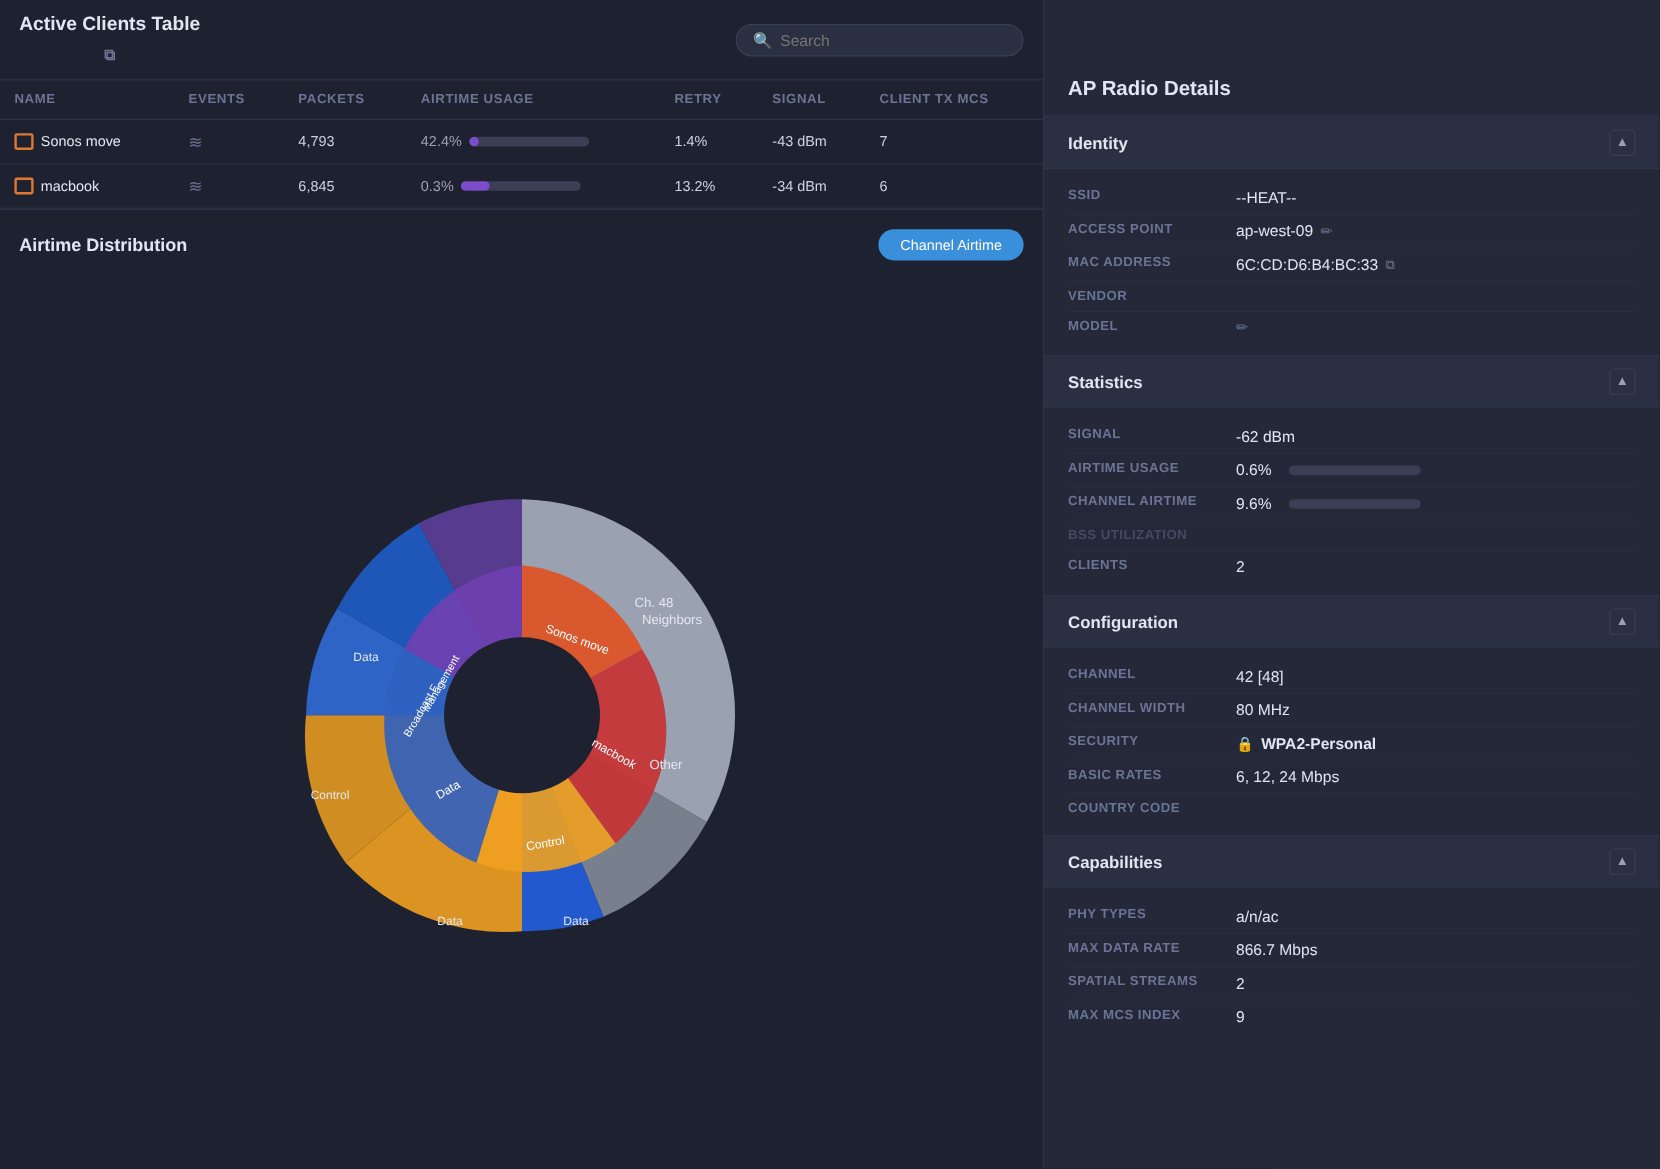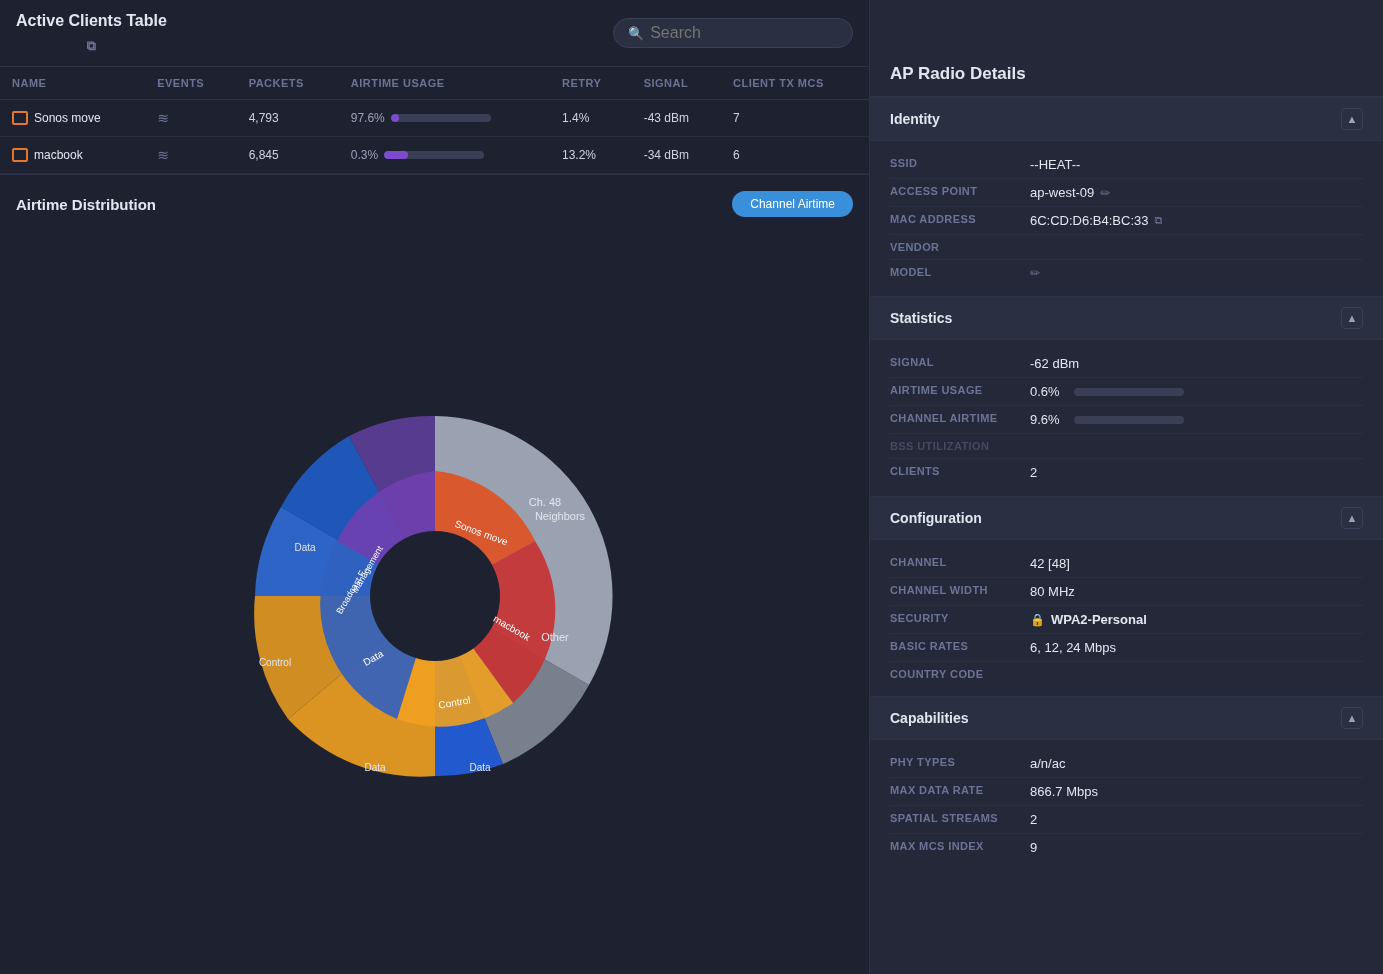--- a/index.html
+++ b/index.html
@@ -53,21 +53,21 @@
       border-radius: 20px;
       padding: 5px 14px;
       width: 240px;
       gap: 6px;
     }
     .search-box input {
       background: transparent;
       border: none;
       outline: none;
       color: #9aa0b8;
-      font-size: 16px;
+      font-size: 13px;
       width: 100%;
     }
     .search-icon { color: #6b7494; font-size: 13px; }
 
     
     .client-table {
       width: 100%;
       border-collapse: collapse;
     }
     .client-table thead tr {
@@ -301,21 +301,21 @@
           <td>
             <div class="device-name">
       <span class="device-icon-orange2"></span>
       <span>Sonos move</span>
     </div>
           </td>
           <td><span class="wifi-icon">≋</span></td>
           <td>4,793</td>
           <td>
             <div class="airtime-bar-container">
-      <span class="pct-text">97.6%</span>
+      <span class="pct-text">42.4%</span>
       <div class="airtime-bar-bg">
         <div class="airtime-bar-fill" style="width:8px; background:#7c4ccc;"></div>
       </div>
     </div>
           </td>
           <td>1.4%</td>
           <td>-43 dBm</td>
           <td>7</td>
         </tr>
         <tr>

